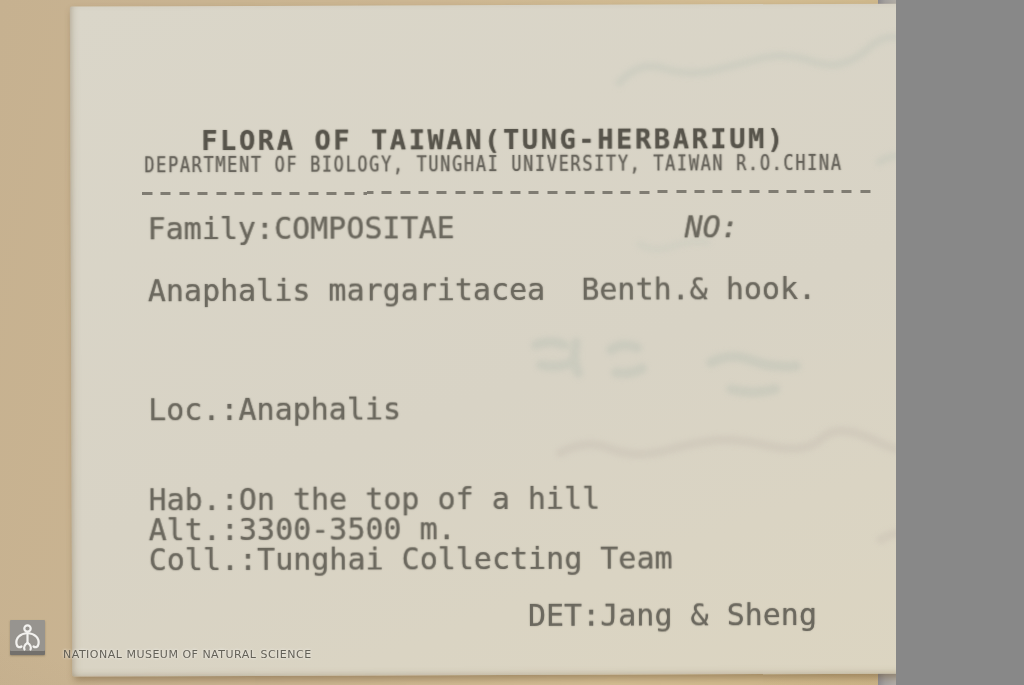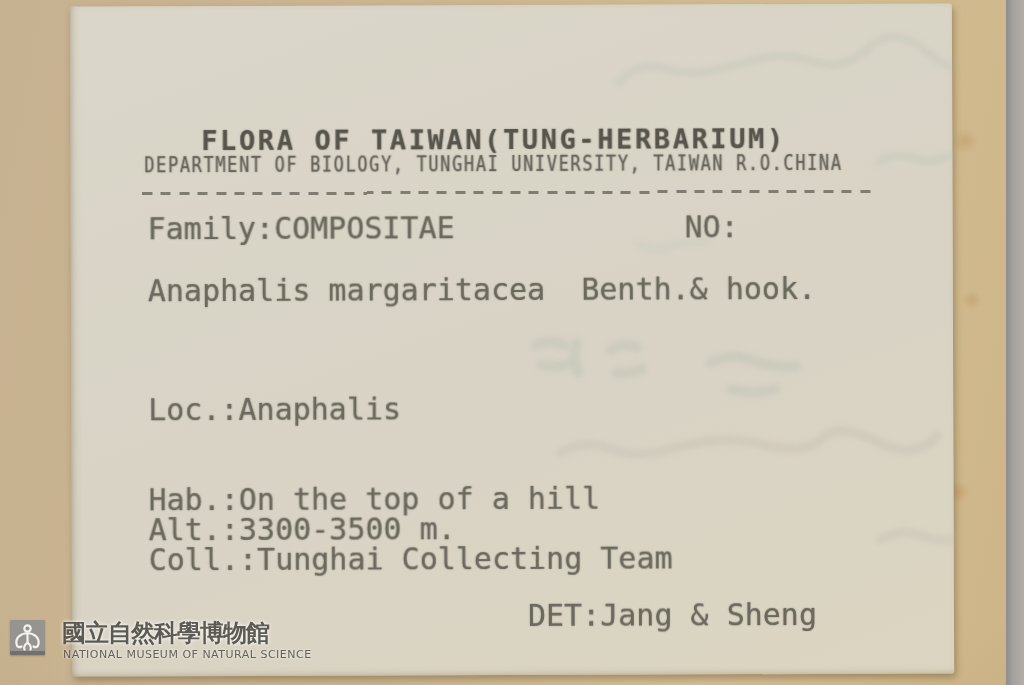--- a/index.html
+++ b/index.html
@@ -1,17 +1,17 @@
 <!DOCTYPE html>
 <html><head>
 <meta charset="utf-8">
 <style>
   html,body{margin:0;padding:0;background:#888;}
   #photo{
-    position:relative;width:1024px;height:685px;overflow:hidden;
+    position:relative;width:896px;height:685px;overflow:hidden;
     font-family:"DejaVu Sans Mono","Liberation Mono",monospace;
     background:linear-gradient(100deg,#c6b190 0%,#ccb692 40%,#d3bd93 72%,#cdb588 100%);
   }
   .mat-vignette{position:absolute;inset:0;pointer-events:none;
     background:radial-gradient(130% 120% at 48% 42%, rgba(0,0,0,0) 55%, rgba(92,72,40,.18) 100%);}
   .edge-strip{position:absolute;top:0;right:0;width:18px;height:685px;
     background:linear-gradient(90deg,#8f8c90 0%,#a5a29f 40%,#b2aea7 100%);}
   .stain{position:absolute;border-radius:50%;opacity:.28;
     background:radial-gradient(circle,#b07d3f 0%,rgba(176,125,63,0) 70%);}
   .paper{
@@ -23,21 +23,21 @@
   }
   .tw{position:absolute;white-space:pre;line-height:1;color:#6b685e;
       text-shadow:0 0 1.3px rgba(96,92,82,.75);}
   .title{left:131px;top:121px;font-size:27px;font-weight:bold;letter-spacing:2.6px;color:#57544b;}
   .dept{left:74px;top:148px;font-size:17px;letter-spacing:1.6px;color:#65625a;
         transform:scaleY(1.28);transform-origin:0 0;}
   .dashline{position:absolute;left:72px;top:186px;width:734px;height:3px;opacity:.85;
     background:repeating-linear-gradient(90deg,#6f6c63 0 10px,rgba(0,0,0,0) 10px 18.4px);}
   .body-line{font-size:30px;}
   .l-family{left:77px;top:208px;}
-  .l-no{left:614px;top:208px;}
+  .l-no{left:614px;top:208px;font-style:italic;}
   .l-species{left:77px;top:270px;}
   .l-loc{left:77px;top:389px;}
   .l-hab{left:77px;top:479px;}
   .l-alt{left:77px;top:509px;}
   .l-coll{left:77px;top:539px;}
   .l-date{left:78px;top:596px;}
   .l-det{left:456px;top:596px;}
   .bleed{position:absolute;left:0;top:0;width:882px;height:670px;
          filter:blur(2.4px);opacity:.55;pointer-events:none;}
   
@@ -105,15 +105,14 @@
       <g fill="none" stroke="#f2f1ee" stroke-width="2.2" stroke-linecap="round">
         <circle cx="17.5" cy="8.5" r="3.2"></circle>
         <path d="M17.5,13 C10,13.5 5.5,18 6.5,24 C7,27 9.5,28 11.5,26.5"></path>
         <path d="M17.5,13 C25,13.5 29.5,18 28.5,24 C28,27 25.5,28 23.5,26.5"></path>
         <path d="M17.5,14 L17.5,23"></path>
         <path d="M17.5,23 C14.5,24.5 13.5,27.5 14.5,29.5"></path>
         <path d="M17.5,23 C20.5,24.5 21.5,27.5 20.5,29.5"></path>
       </g>
     </svg>
   </div>
-  <div class="wm-zh">國立自然科學博物館</div>
   <div class="wm-en">NATIONAL MUSEUM OF NATURAL SCIENCE</div>
 </div>
 
 </body></html>

